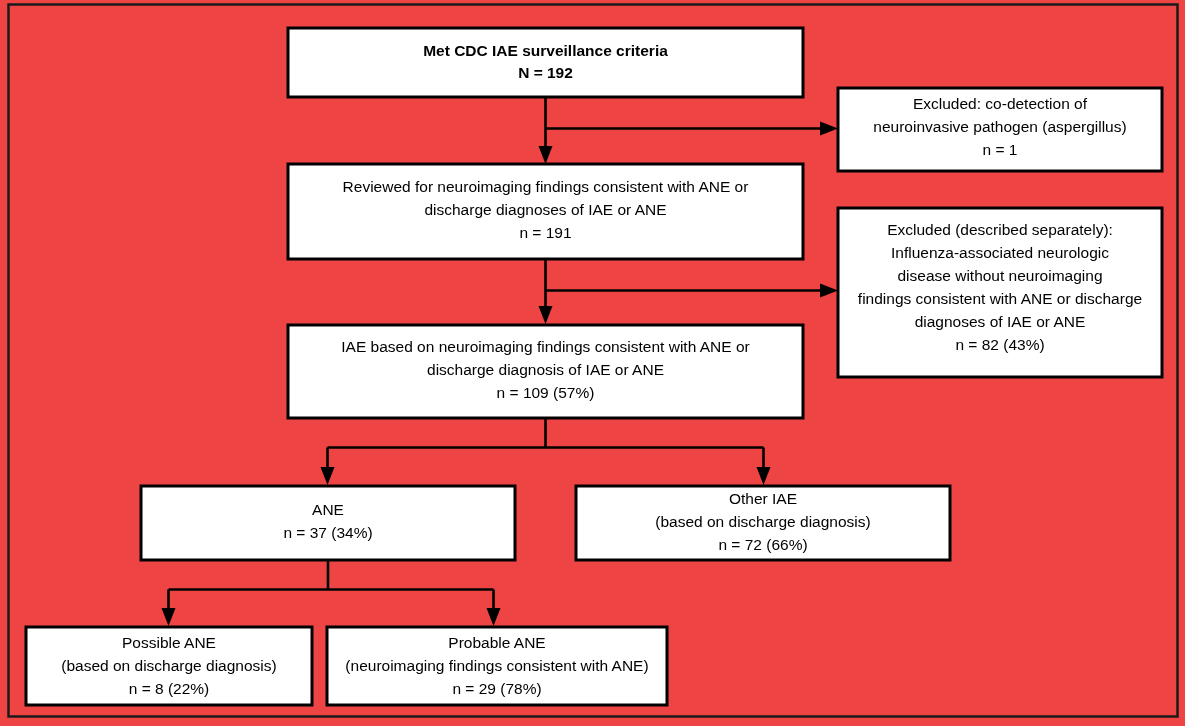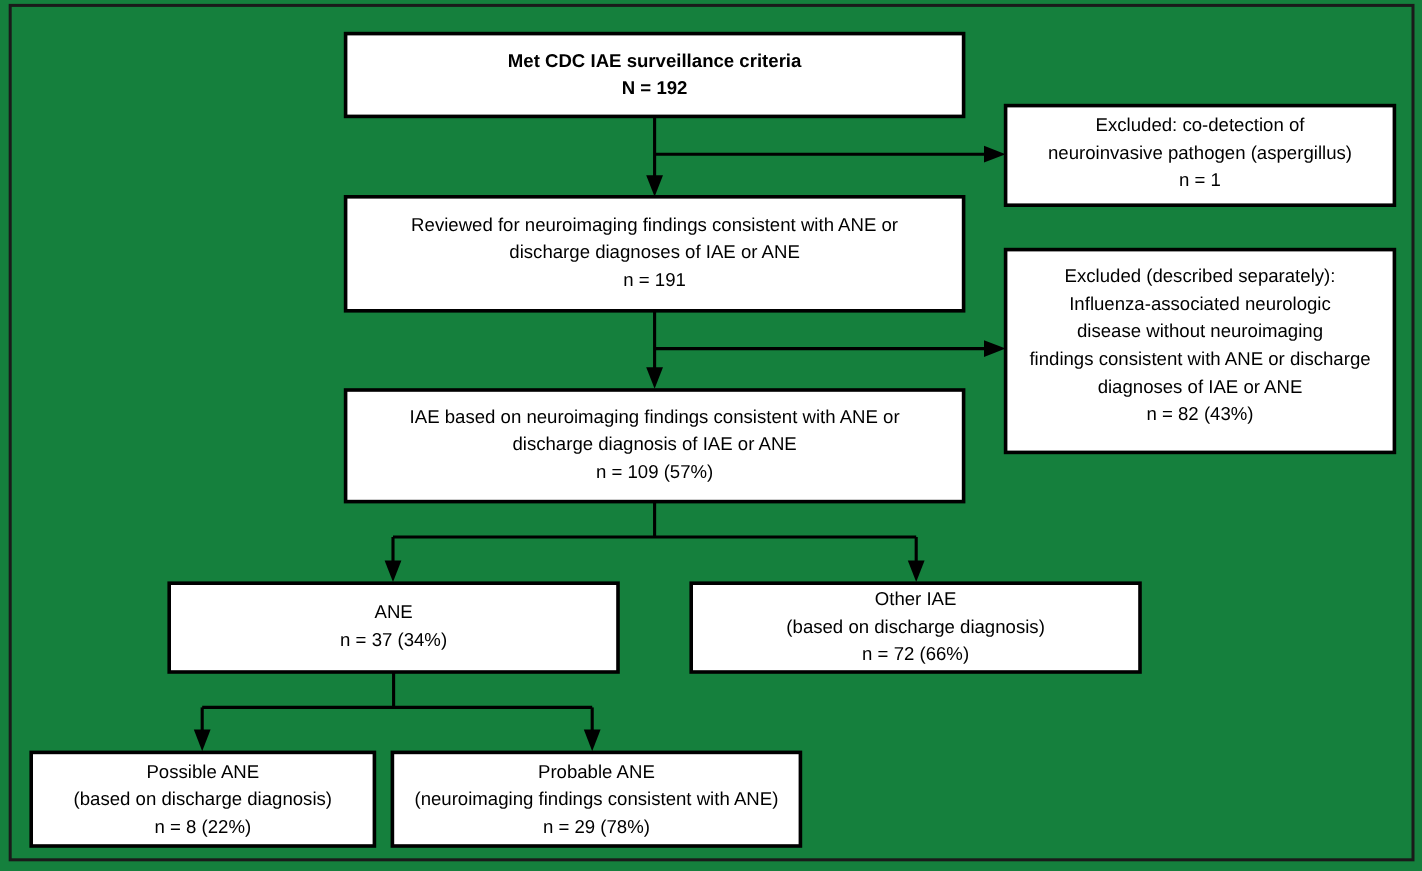--- a/index.html
+++ b/index.html
@@ -10,21 +10,21 @@
   body {
     width: 1185px;
     height: 726px;
     font-family: "Liberation Sans", sans-serif;
     overflow: hidden;
   }
   #flowchart-root {
     position: relative;
     width: 1185px;
     height: 726px;
-    background: #15803d;
+    background: #ef4444;
   }
   svg.chart-svg {
     position: absolute;
     top: 0;
     left: 0;
     width: 1185px;
     height: 726px;
   }
   .frame-rect {
     fill: none;

